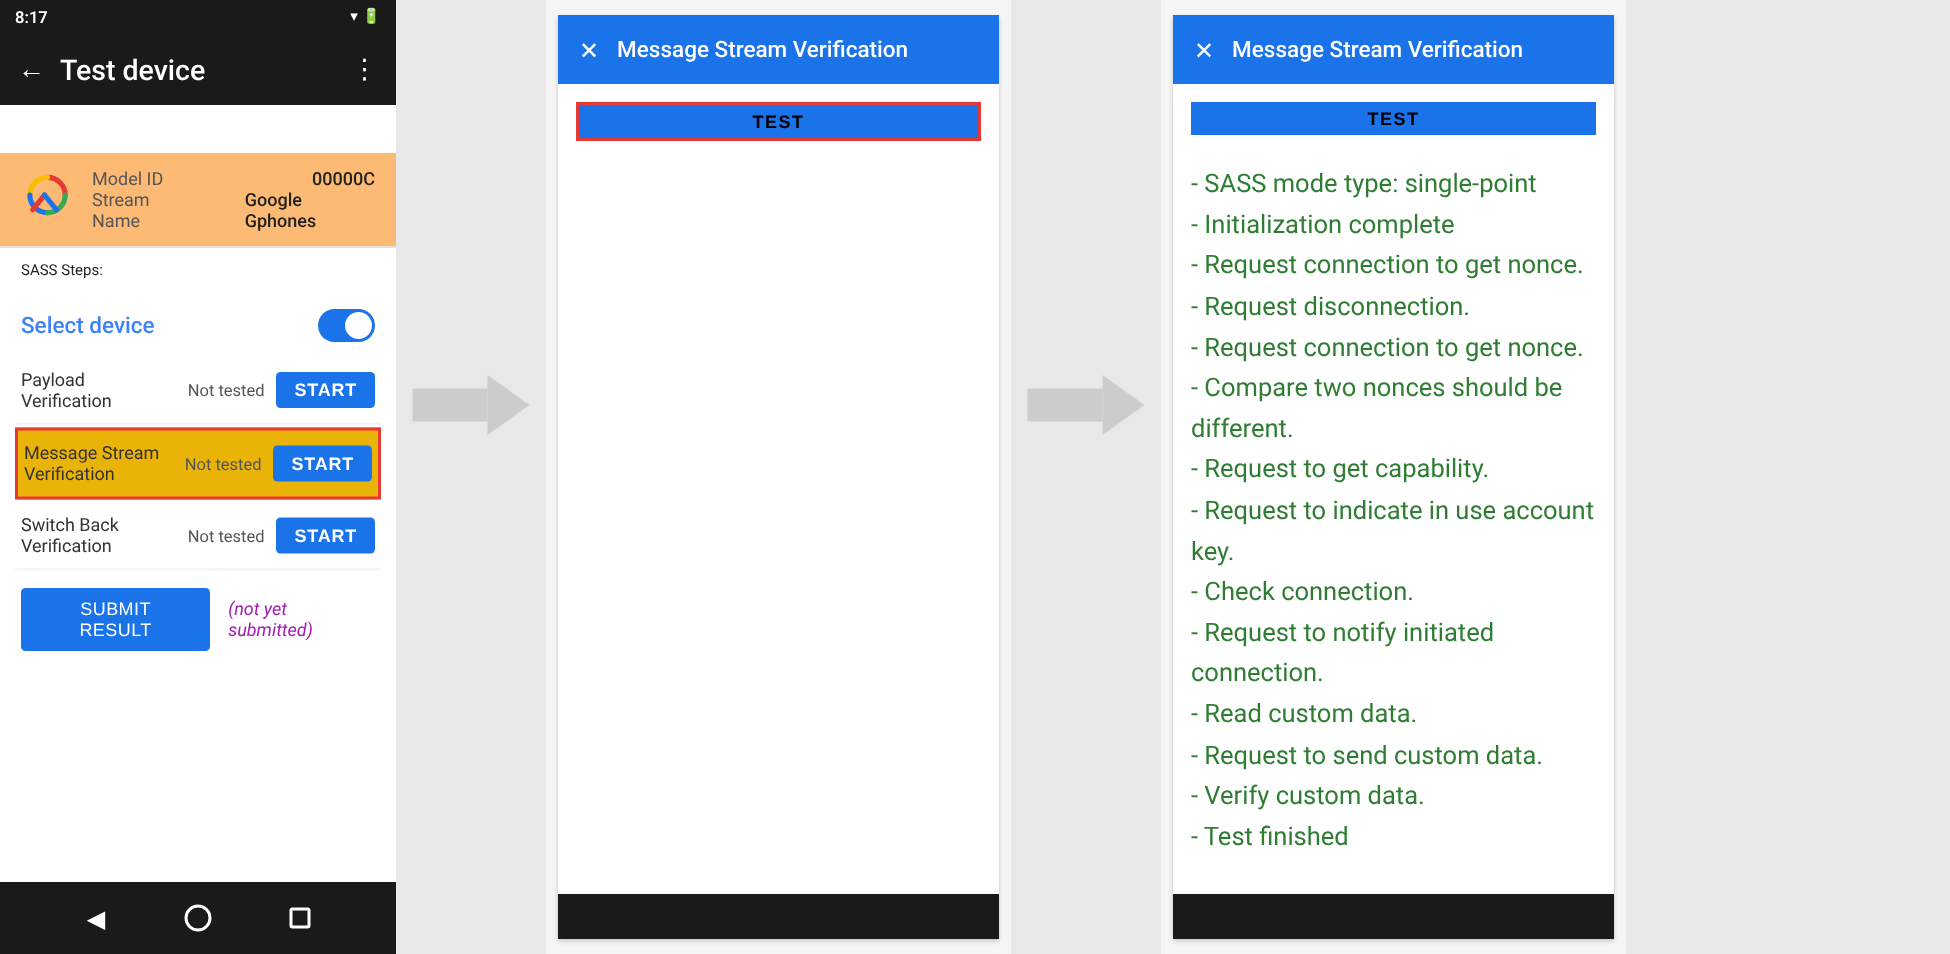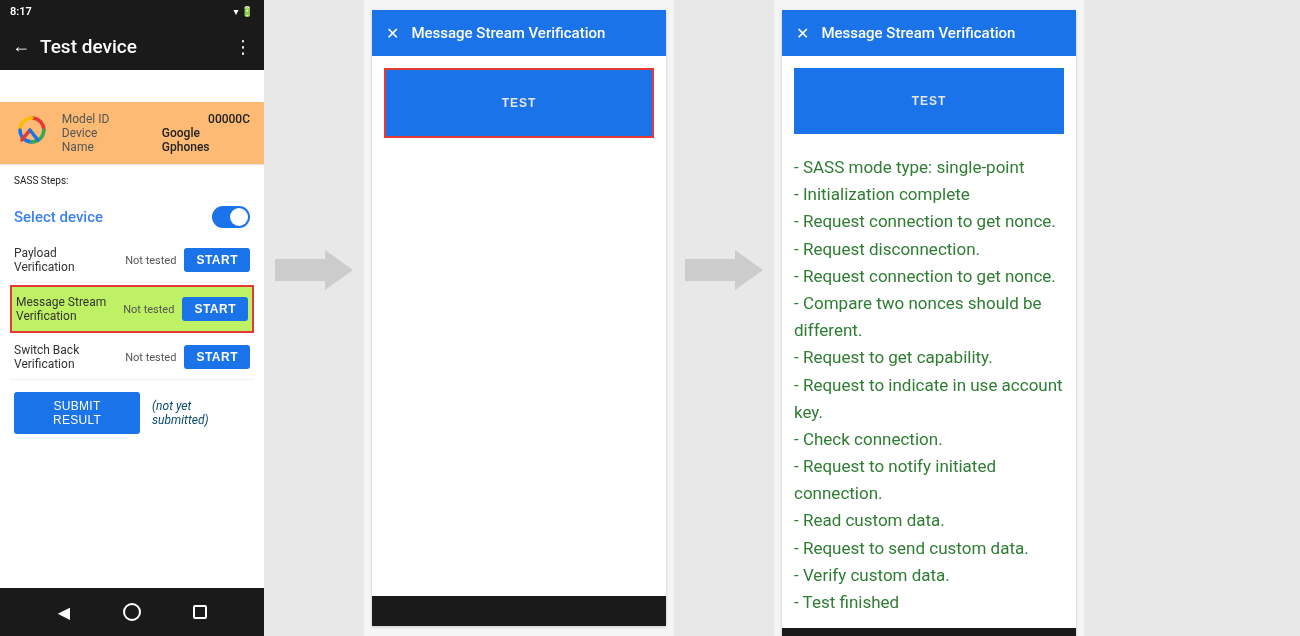--- a/index.html
+++ b/index.html
@@ -107,21 +107,21 @@
       display: flex;
       align-items: center;
       justify-content: space-between;
       padding: 8px 4px;
       border-bottom: 1px solid #f0f0f0;
       font-size: 12px;
       color: #444;
     }
     .step-row.highlighted {
       border: 2px solid #e53935;
-      background: #bef264;
+      background: #eab308;
       margin: 2px 0;
     }
     .step-name { flex: 1; font-size: 12px; color: #333; }
     .step-status { color: #555; margin: 0 8px; font-size: 11px; white-space: nowrap; }
     .start-btn {
       background: #1a73e8;
       color: white;
       border: none;
       padding: 5px 12px;
       font-size: 12px;
@@ -141,21 +141,21 @@
       background: #1a73e8;
       color: white;
       border: none;
       padding: 7px 14px;
       font-size: 12px;
       font-weight: 400;
       border-radius: 3px;
       cursor: pointer;
       letter-spacing: 0.3px;
     }
-    .not-submitted { color: #0c4a6e; font-size: 12px; font-style: italic; }
+    .not-submitted { color: #a21caf; font-size: 12px; font-style: italic; }
 
     .phone-nav-bar {
       background: #1a1a1a;
       height: 48px;
       display: flex;
       justify-content: space-around;
       align-items: center;
       padding: 0 30px;
     }
     .nav-btn {
@@ -237,24 +237,24 @@
     .dialog-title { font-size: 15px; font-weight: 500; flex: 1; }
 
     .dialog-content { padding: 12px; flex: 1; }
 
     .test-btn-container {
       border: 2px solid #e53935;
       margin-bottom: 10px;
     }
     .test-btn {
       background: #1a73e8;
-      color: #e5e5e5;
+      color: #000000;
       border: none;
       width: 100%;
-      padding: 26px;
+      padding: 4px;
       font-size: 12px;
       font-weight: 700;
       letter-spacing: 1px;
       cursor: pointer;
     }
 
     .dialog-log {
       font-size: 17px;
       line-height: 1.6;
       color: #2e7d32;
@@ -296,21 +296,21 @@
         <path d="M18 30 A12 12 0 0 0 30 18" stroke="#34a853" stroke-width="3.5" fill="none" stroke-linecap="round"></path>
         <path d="M8 28 L16 18" stroke="#e53935" stroke-width="3.5" stroke-linecap="round"></path>
         <path d="M16 18 L24 28" stroke="#1a73e8" stroke-width="3.5" stroke-linecap="round"></path>
       </svg>
       <div class="device-details">
         <div class="row">
           <span class="label">Model ID</span>
           <span class="value">00000C</span>
         </div>
         <div class="row">
-          <span class="label">Device Name</span>
+          <span class="label">Stream Name</span>
           <span class="value">Google Gphones</span>
         </div>
       </div>
     </div>
 
     <div class="sass-section">
       <div class="sass-title">SASS Steps:</div>
     </div>
 
     <div class="select-device-row">

